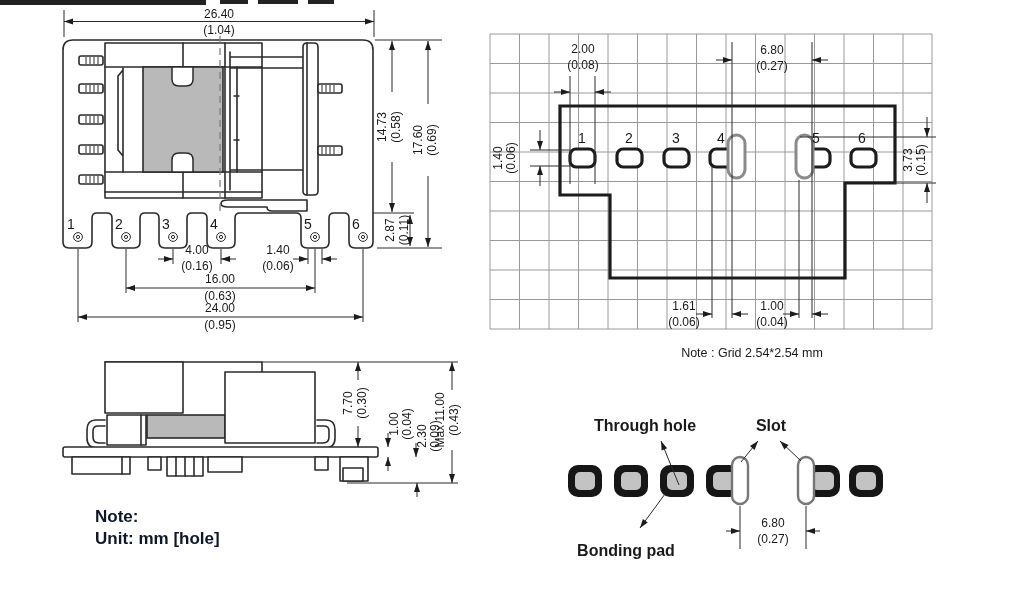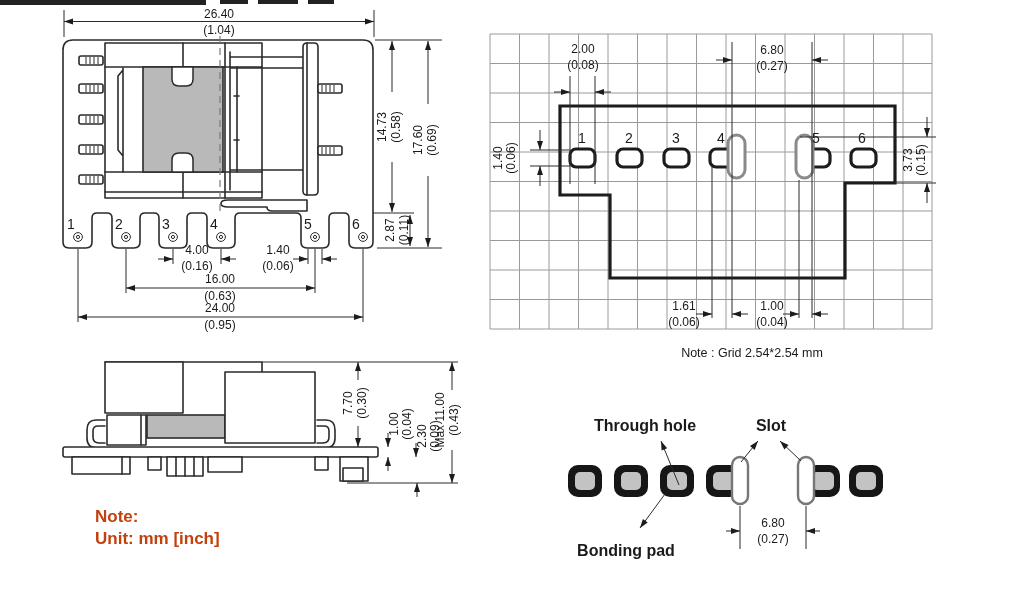--- a/index.html
+++ b/index.html
@@ -22,21 +22,21 @@
   .blk{fill:#161616;stroke:none;}
   .pg {fill:#c3c3c3;stroke:none;}
   text{fill:#1a1a1a;}
   .d  {font-size:12px;}
   .pn {font-size:14px;}
   .lb {font-size:16px;font-weight:600;}
   .gn {font-size:12.5px;}
   .m  {text-anchor:middle;}
   .artifact{position:absolute;background:#222;}
   #notes{position:absolute;left:95px;top:506px;font-size:17px;font-weight:bold;
-         line-height:22px;color:#c2410c;white-space:nowrap;}
+         line-height:22px;color:#0f172a;white-space:nowrap;}
 </style>
 </head>
 <body>
 
 <div id="stage">
 
   <div class="artifact" style="left:0;top:0;width:206px;height:5px;"></div>
   <div class="artifact" style="left:220px;top:0;width:28px;height:4px;"></div>
   <div class="artifact" style="left:258px;top:0;width:40px;height:4px;"></div>
   <div class="artifact" style="left:308px;top:0;width:26px;height:4px;"></div>
@@ -329,15 +329,15 @@
         <path class="t" d="M740,506V549 M806,506V549 M726,531H740 M806,531H820"></path>
         <path class="ar" d="M740,531l-9,-3v6z M806,531l9,-3v6z"></path>
         <text class="d m" x="773" y="527">6.80</text>
         <text class="d m" x="773" y="543">(0.27)</text>
       </g>
     </g>
   </svg>
 
   <div id="notes">
     <div>Note:</div>
-    <div>Unit: mm [inch]</div>
+    <div>Unit: mm [hole]</div>
   </div>
 </div>
 
 </body></html>

